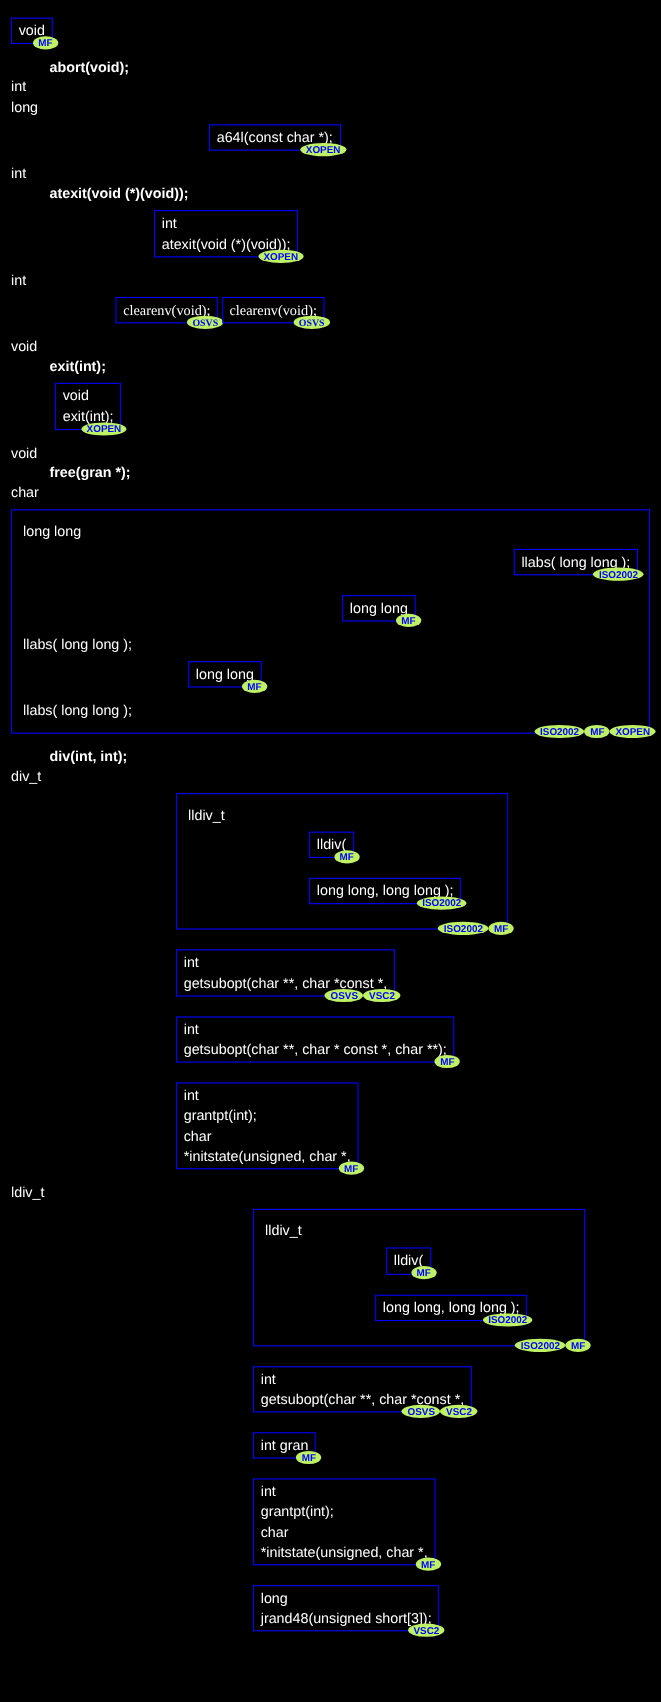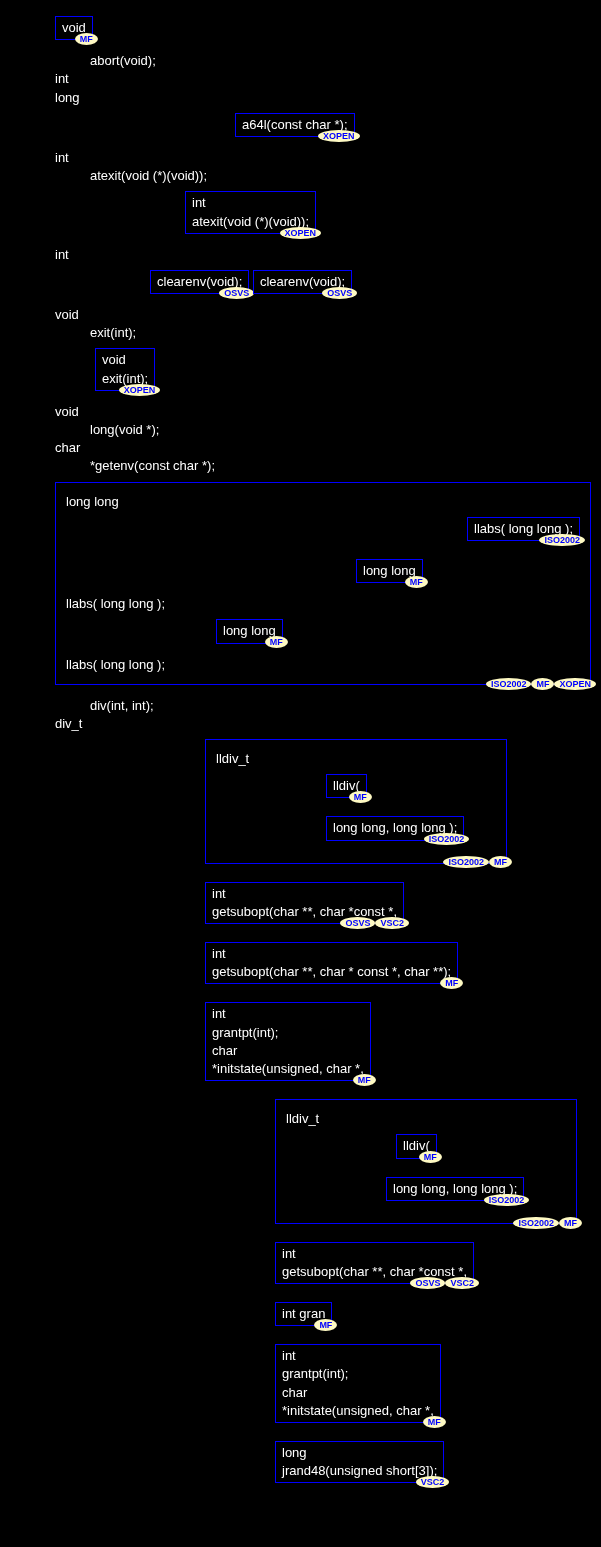--- a/index.html
+++ b/index.html
@@ -9,34 +9,33 @@
   font-size: 13px;
   margin: 0;
   padding: 10px;
   width: 601px;
   box-sizing: border-box;
   line-height: 1.4;
 }
 .line {
   position: relative;
   min-height: 18px;
-  margin-left: 45px;
 }
-.indent1 { padding-left: 35px; }
+.indent1 { padding-left: 35px; font-weight: bold; }
 .box {
   border: 1px solid #0000ff;
   display: inline-block;
   position: relative;
   padding: 2px 6px;
   margin-top: 6px;
   margin-bottom: 12px;
   vertical-align: top;
 }
 .badge {
-  background: #fef9c3;
+  background: #bef264;
   color: #0000ff;
   border-radius: 50%;
   font-size: 9px;
   padding: 1px 5px;
   font-weight: bold;
 }
 .badges {
   position: absolute;
   right: -6px;
   bottom: -8px;
@@ -50,43 +49,43 @@
     <div class="line"><div class="box" style="white-space: pre-line;">void<div class="badges"><span class="badge">MF</span></div></div> </div>
     <div class="line indent1">abort(void);</div>
     <div class="line">int</div>
     <div class="line">long</div>
     <div class="line" style="padding-left: 180px;"><div class="box" style="white-space: pre-line;">a64l(const char *);<div class="badges"><span class="badge">XOPEN</span></div></div> </div>
     <div class="line">int</div>
     <div class="line indent1">atexit(void (*)(void));</div>
     <div class="line" style="padding-left: 130px;"><div class="box" style="white-space: pre-line;">int
 atexit(void (*)(void));<div class="badges"><span class="badge">XOPEN</span></div></div> </div>
     <div class="line">int</div>
-    <div class="line" style="padding-left: 95px;"><div class="box" style="white-space: pre-line;">clearenv(void);<div class="badges"><span class="badge">OSVS</span></div></div> <div class="box" style="white-space: pre-line;">clearenv(void);<div class="badges"><span class="badge">OSVS</span></div></div> </div>
+    <div class="line" style="padding-left: 95px; font-family: Liberation Serif, serif;"><div class="box" style="white-space: pre-line;">clearenv(void);<div class="badges"><span class="badge">OSVS</span></div></div> <div class="box" style="white-space: pre-line;">clearenv(void);<div class="badges"><span class="badge">OSVS</span></div></div> </div>
     <div class="line">void</div>
     <div class="line indent1">exit(int);</div>
     <div class="line" style="padding-left: 40px;"><div class="box" style="white-space: pre-line;">void
 exit(int);<div class="badges"><span class="badge">XOPEN</span></div></div> </div>
     <div class="line">void</div>
-    <div class="line indent1">long(void *);</div>
+    <div class="line indent1">free(gran *);</div>
     <div class="line">char</div>
-    <div class="line indent1">*getenv(const char *);</div>
     <div class="line">
       <div class="box" style="display: block; padding: 10px;"><div>long long</div><div class="box" style="white-space: pre-line; float: right;">llabs( long long );<div class="badges"><span class="badge">ISO2002</span></div></div><div style="clear: both;"></div><div class="box" style="white-space: pre-line; margin-left: 290px;">long long<div class="badges"><span class="badge">MF</span></div></div><div style="clear: both;"></div><div>llabs( long long );</div><div class="box" style="white-space: pre-line; margin-left: 150px;">long long<div class="badges"><span class="badge">MF</span></div></div><div style="clear: both;"></div><div>llabs( long long );</div><div class="badges"><span class="badge">ISO2002</span><span class="badge">MF</span><span class="badge">XOPEN</span></div></div>
     </div>
     <div class="line indent1">div(int, int);</div>
     <div class="line">div_t</div>
     <div class="line" style="padding-left: 150px;"><div class="box" style="display: inline-block; padding: 10px; min-width: 280px;"><div>lldiv_t</div><div class="box" style="white-space: pre-line; margin-left: 110px;">lldiv(<div class="badges"><span class="badge">MF</span></div></div><div></div><div class="box" style="white-space: pre-line; margin-left: 110px;">long long, long long );<div class="badges"><span class="badge">ISO2002</span></div></div><div></div><div class="badges"><span class="badge">ISO2002</span><span class="badge">MF</span></div></div></div>
     <div class="line" style="padding-left: 150px;"><div class="box" style="white-space: pre-line;">int
 getsubopt(char **, char *const *,<div class="badges"><span class="badge">OSVS</span><span class="badge">VSC2</span></div></div> </div>
     <div class="line" style="padding-left: 150px;"><div class="box" style="white-space: pre-line;">int
 getsubopt(char **, char * const *, char **);<div class="badges"><span class="badge">MF</span></div></div> </div>
     <div class="line" style="padding-left: 150px;"><div class="box" style="white-space: pre-line;">int
 grantpt(int);
 char
 *initstate(unsigned, char *,<div class="badges"><span class="badge">MF</span></div></div> </div>
+    <div class="line">ldiv_t</div>
     <div class="line" style="padding-left: 220px;"><div class="box" style="display: inline-block; padding: 10px; min-width: 280px;"><div>lldiv_t</div><div class="box" style="white-space: pre-line; margin-left: 110px;">lldiv(<div class="badges"><span class="badge">MF</span></div></div><div></div><div class="box" style="white-space: pre-line; margin-left: 100px;">long long, long long );<div class="badges"><span class="badge">ISO2002</span></div></div><div></div><div class="badges"><span class="badge">ISO2002</span><span class="badge">MF</span></div></div></div>
     <div class="line" style="padding-left: 220px;"><div class="box" style="white-space: pre-line;">int
 getsubopt(char **, char *const *,<div class="badges"><span class="badge">OSVS</span><span class="badge">VSC2</span></div></div> </div>
     <div class="line" style="padding-left: 220px;"><div class="box" style="white-space: pre-line; text-align: right;">int gran<div class="badges"><span class="badge">MF</span></div></div> </div>
     <div class="line" style="padding-left: 220px;"><div class="box" style="white-space: pre-line;">int
 grantpt(int);
 char
 *initstate(unsigned, char *,<div class="badges"><span class="badge">MF</span></div></div> </div>
     <div class="line" style="padding-left: 220px;"><div class="box" style="white-space: pre-line;">long
 jrand48(unsigned short[3]);<div class="badges"><span class="badge">VSC2</span></div></div> </div>

